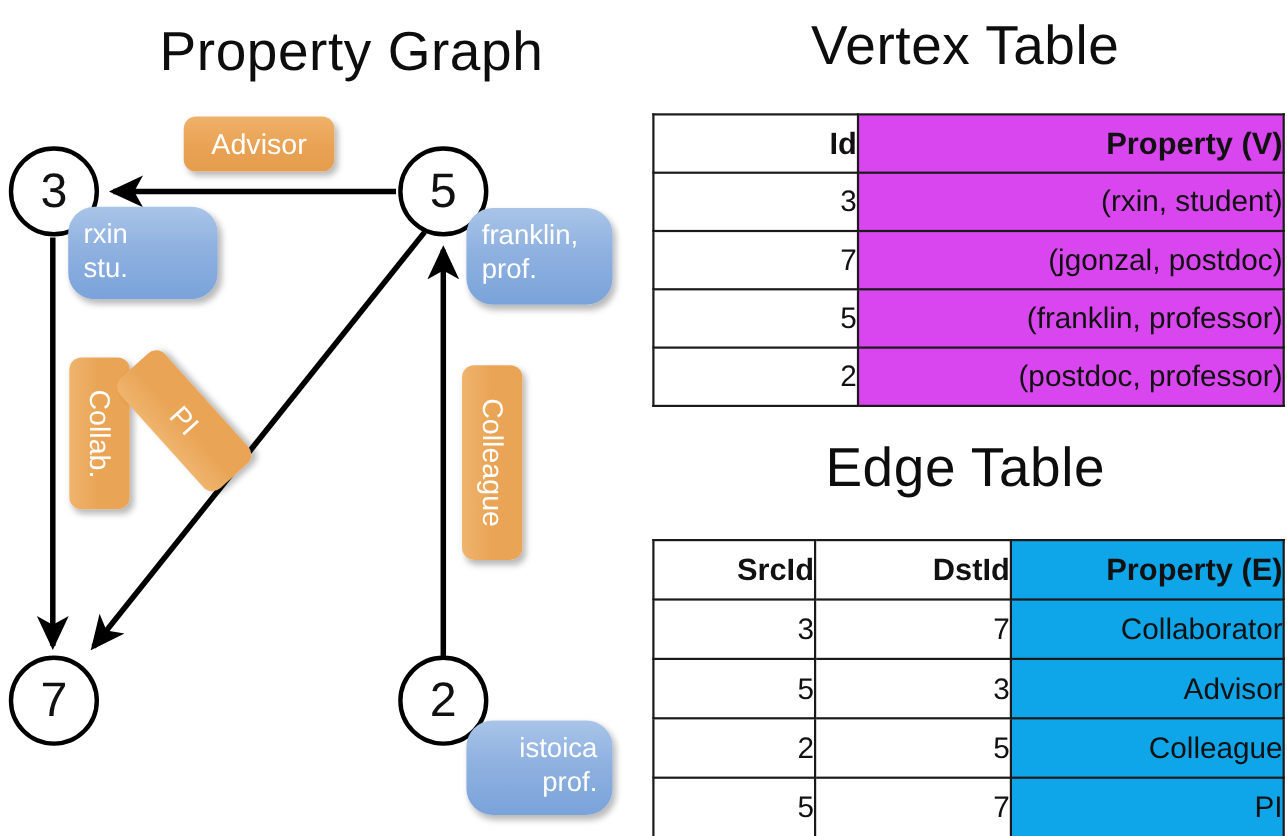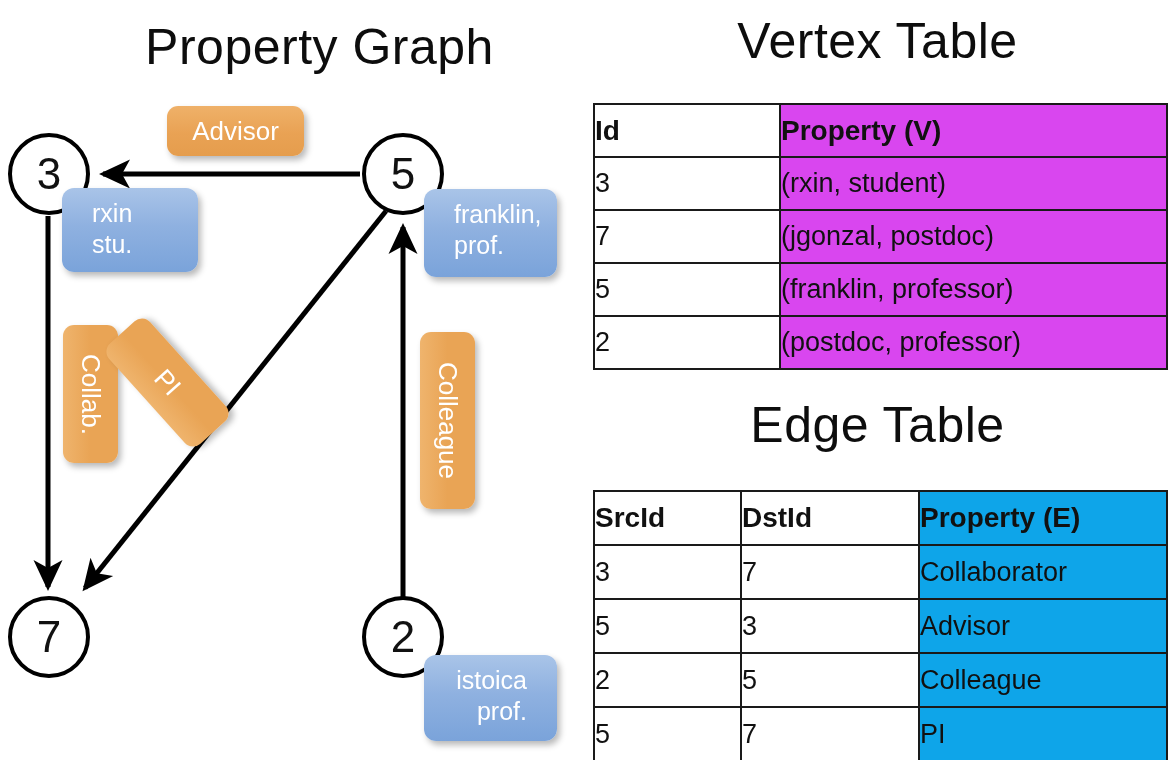--- a/index.html
+++ b/index.html
@@ -60,28 +60,28 @@
     z-index: 4;
   }
   #node-3 { left: 8px;   top: 133px; }
   #node-5 { left: 362px; top: 133px; }
   #node-7 { left: 8px;   top: 596px; }
   #node-2 { left: 362px; top: 596px; }
 
   
   .prop-box {
     position: absolute;
-    border-radius: 12px;
+    border-radius: 24px;
     background: linear-gradient(to bottom, #a9c4e8 0%, #8fb1e0 45%, #7aa3da 100%);
     box-shadow: 3px 4px 6px rgba(0,0,0,0.28);
     color: #ffffff;
     font-size: 25px;
     font-weight: 300;
     line-height: 1.22;
-    padding: 10px 30px;
+    padding: 10px 14px;
     box-sizing: border-box;
     z-index: 6;
   }
   #prop-rxin     { left: 62px;  top: 188px; width: 136px; height: 84px; }
   #prop-franklin { left: 424px; top: 189px; width: 133px; height: 88px; }
   #prop-jgonzal  { left: 62px;  top: 655px; width: 138px; height: 86px; }
   #prop-istoica  { left: 424px; top: 655px; width: 133px; height: 86px; text-align: right; }
 
   
   .edge-label {
@@ -121,21 +121,21 @@
 
   
   .data-table {
     position: absolute;
     border-collapse: collapse;
     table-layout: fixed;
     background: #fff;
   }
   .data-table td, .data-table th {
     border: 2px solid #1a1a1a;
-    text-align: left;
+    text-align: right;
     font-weight: 300;
     font-size: 27px;
     color: #111;
     padding: 0;
     height: 53px;
     box-sizing: border-box;
   }
   .data-table th {
     font-weight: 700;
     font-size: 28px;

